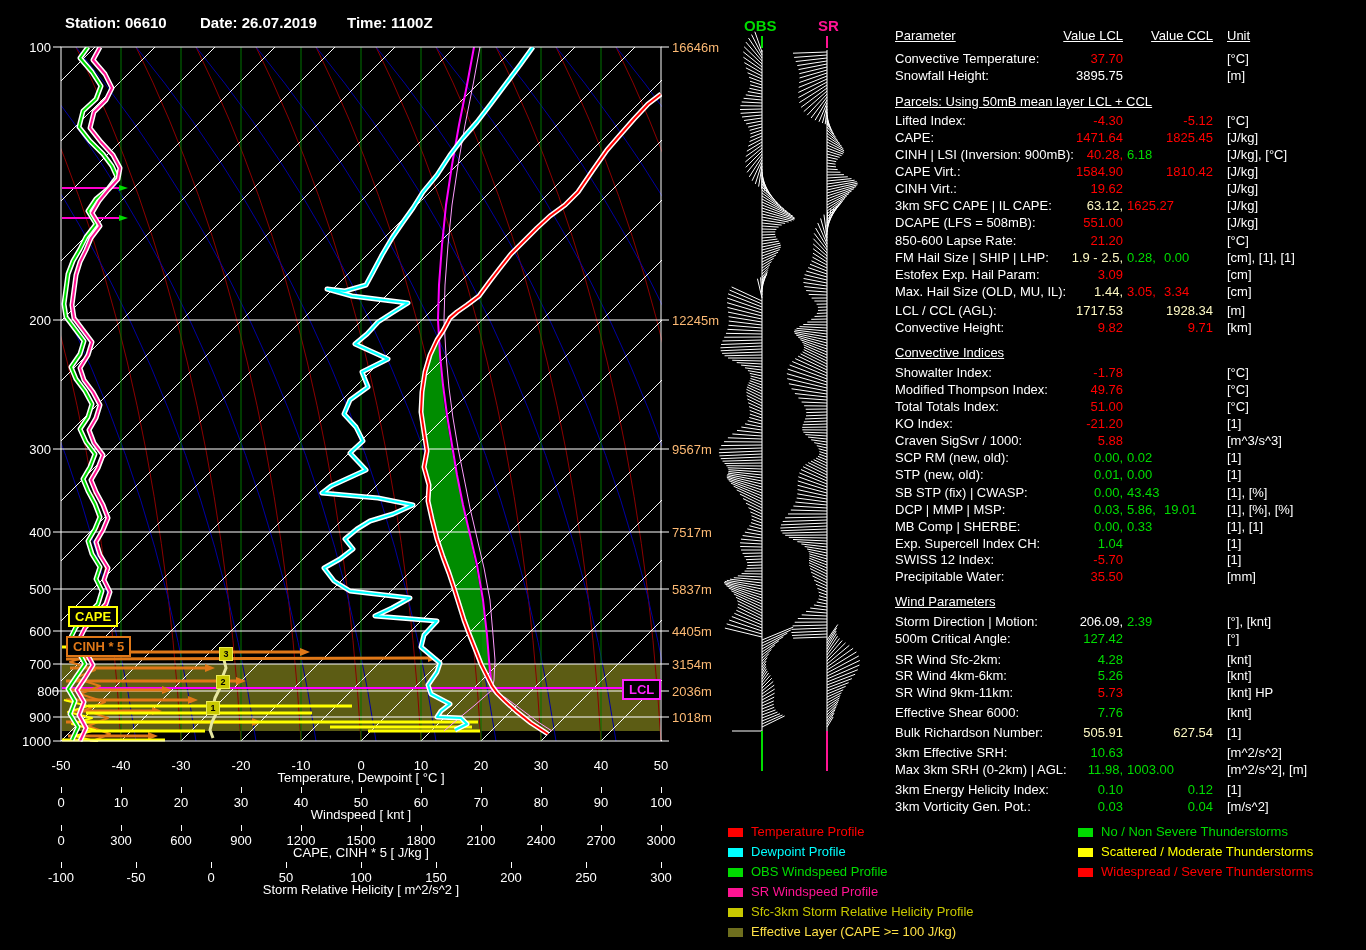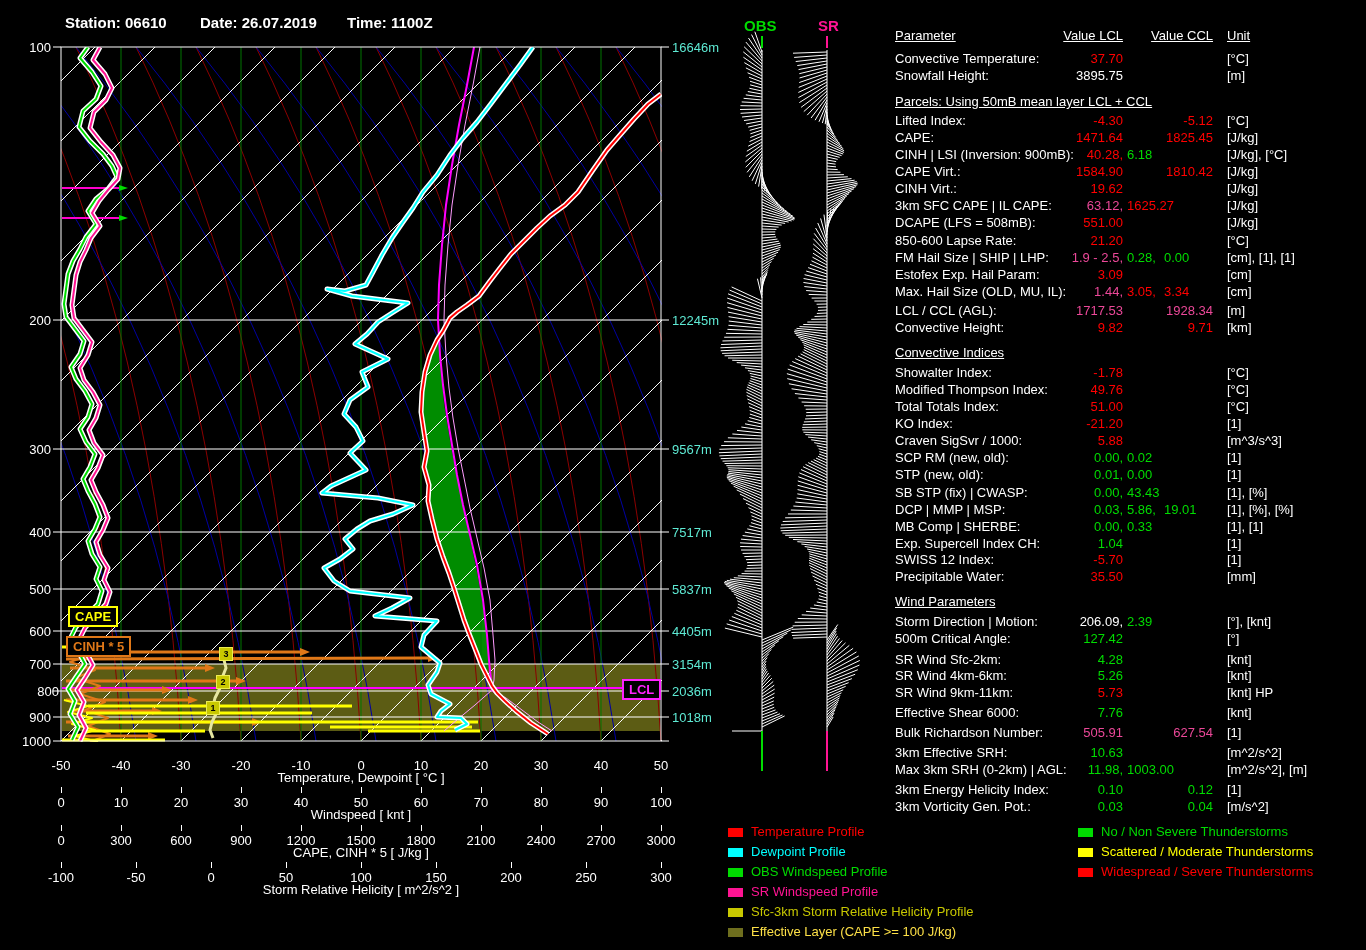--- a/index.html
+++ b/index.html
@@ -3,38 +3,38 @@
 <meta charset="utf-8">
 <style>
   html,body{margin:0;padding:0;background:#000;width:1366px;height:950px;overflow:hidden;
     font-family:"Liberation Sans",sans-serif;-webkit-font-smoothing:none;}
   #app{position:absolute;left:0;top:0;width:1366px;height:950px;background:#000;}
   #chart-svg{position:absolute;left:0;top:0;}
   .abs{position:absolute;white-space:nowrap;}
   #title-bar{position:absolute;left:0;top:14px;color:#fff;font-weight:bold;font-size:15px;}
   #title-bar span{position:absolute;white-space:nowrap;}
   .plabel{position:absolute;color:#fff;font-size:13px;transform:translateY(-50%);right:1315px;text-align:right;}
-  .hlabel{position:absolute;color:#5eead4;font-size:13px;transform:translateY(-50%);left:672px;}
+  .hlabel{position:absolute;color:#fdba74;font-size:13px;transform:translateY(-50%);left:672px;}
   .axnum{position:absolute;color:#fff;font-size:13px;transform:translateX(-50%);}
   .axtitle{position:absolute;color:#fff;font-size:13px;transform:translateX(-50%);}
   .inbox{position:absolute;background:#000;font-size:13px;font-weight:bold;padding:1px 5px;line-height:15px;}
   #cape-box{color:#FFFF00;border:2px solid #FFFF00;}
   #cinh-box{color:#E07818;border:2px solid #E07818;}
   #lcl-box{color:#FF22FF;border:2px solid #FF22FF;}
   .colhdr{position:absolute;color:#fff;font-size:13px;text-decoration:underline;font-weight:normal;}
   .windlabel{position:absolute;font-size:15px;font-weight:bold;}
   #params{position:absolute;left:890px;top:0;width:476px;height:820px;font-size:13px;}
   .prow{position:absolute;left:0;width:476px;height:17px;line-height:17px;}
   .prow .lbl{position:absolute;left:5px;color:#fff;}
   .prow .v1{position:absolute;left:0;width:233px;text-align:right;}
   .prow .vx{position:absolute;left:237px;}
   .prow .v2{position:absolute;left:0;width:323px;text-align:right;}
   .prow .un{position:absolute;left:337px;color:#fff;}
   .sechdr{position:absolute;left:5px;color:#fff;text-decoration:underline;white-space:nowrap;height:17px;line-height:17px;}
-  .c-r{color:#FF0000;} .c-g{color:#00DC00;} .c-y{color:#ec4899;} .c-w{color:#FFFFFF;}
+  .c-r{color:#FF0000;} .c-g{color:#00DC00;} .c-y{color:#fef9c3;} .c-w{color:#FFFFFF;}
   .legend-item{position:absolute;height:16px;}
   .legend-item .sw{position:absolute;left:0;top:4px;width:15px;height:9px;}
   .legend-item .lt{position:absolute;left:23px;top:0;font-size:13px;white-space:nowrap;}
   .kmbox{position:absolute;width:12px;height:12px;background:#C8C800;border:1px solid #EDED50;
     color:#000;font-size:9px;font-weight:bold;text-align:center;line-height:12px;}
 </style>
 </head>
 <body>
 
 <div id="app">

